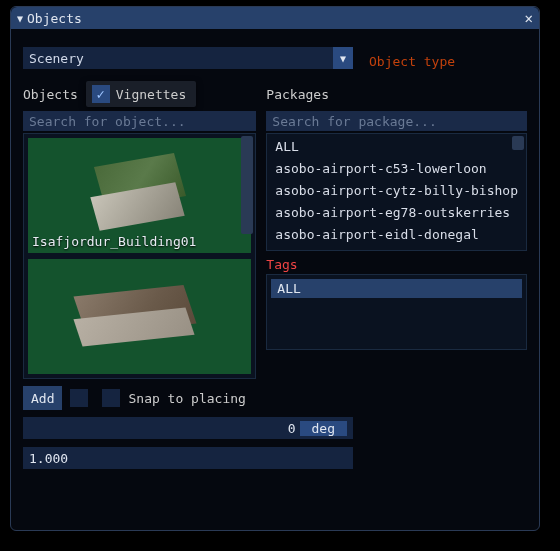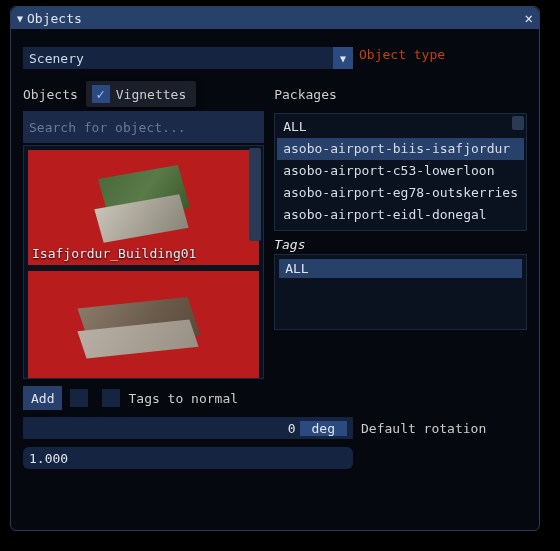--- a/index.html
+++ b/index.html
@@ -44,21 +44,21 @@
     font-size: 14px;
     color: #e0e6f0;
     cursor: pointer;
   }
   .content {
     padding: 10px 12px 12px 12px;
     flex: 1;
     display: flex;
     flex-direction: column;
   }
-  .row { display: flex; align-items: flex-start; gap: 6px; }
+  .row { display: flex; align-items: flex-end; gap: 16px; }
   .dropdown {
     background: #152440;
     height: 22px;
     display: flex;
     align-items: center;
     padding: 0 6px;
     flex: 1;
     position: relative;
     color: #d0d8e8;
   }
@@ -104,21 +104,21 @@
     background: #2a4a80;
     display: flex;
     align-items: center;
     justify-content: center;
     color: #9ec5ff;
     font-size: 14px;
     font-weight: bold;
   }
   .search {
     background: #1a2a48;
-    height: 32px;
+    height: 20px;
     color: #6a7a95;
     padding: 0 6px;
     display: flex;
     align-items: center;
     border: none;
     width: 100%;
     font-family: inherit;
     font-size: 13px;
   }
   .search::placeholder { color: #6a7a95; }
@@ -137,21 +137,21 @@
     background: #2a3a55;
     border-radius: 2px;
   }
   .thumb-list {
     padding: 4px;
     display: flex;
     flex-direction: column;
     gap: 6px;
   }
   .thumb {
-    background: #b91c1c;
+    background: #14532d;
     height: 115px;
     position: relative;
     overflow: hidden;
   }
   .thumb-img {
     position: absolute;
     inset: 8px 22px 22px 22px;
     display: flex;
     align-items: center;
     justify-content: center;
@@ -167,24 +167,23 @@
   .pkg-item {
     padding: 2px 6px;
     color: #d8dde8;
     white-space: nowrap;
     overflow: hidden;
     font-size: 13px;
     line-height: 18px;
   }
   .pkg-item.selected { background: #27416b; }
   .section-label {
-    color: #e5e5e5;
+    color: #ef4444;
     margin-top: 6px;
     margin-bottom: 2px;
-    font-style: italic;
   }
   .tags-box {
     background: #0a1220;
     border: 1px solid #1a2a40;
     height: 76px;
     padding: 4px;
   }
   .tag-item {
     background: #27416b;
     padding: 2px 6px;
@@ -220,21 +219,21 @@
     background: #152440;
     height: 22px;
     flex: 0 0 330px;
     position: relative;
     display: flex;
     align-items: center;
     justify-content: flex-end;
     padding: 0 6px;
     color: #e0e6f0;
   }
-  .num-field.left-align { justify-content: flex-start; border-radius: 6px; }
+  .num-field.left-align { justify-content: flex-start; }
   .unit-sel {
     background: #2a4a80;
     padding: 0 12px;
     margin-left: 4px;
   }
   
   .bldg1 {
     width: 120px; height: 80px;
     position: relative;
   }
@@ -323,50 +322,50 @@
             </div>
           </div>
           <div class="scrollbar"></div>
         </div>
       </div>
 
       <div class="col-right">
         <div class="col-header">
           <span>Packages</span>
         </div>
+        <input class="search" placeholder="Search for package..." style="">
         <div class="scroll-area" style="flex:0 0 118px">
           <div class="pkg-list">
             <div class="pkg-item">ALL</div>
-            <div class="pkg-item selected">asobo-airport-biis-isafjordur</div>
             <div class="pkg-item">asobo-airport-c53-lowerloon</div>
+            <div class="pkg-item">asobo-airport-cytz-billy-bishop</div>
             <div class="pkg-item">asobo-airport-eg78-outskerries</div>
             <div class="pkg-item">asobo-airport-eidl-donegal</div>
           </div>
           <div class="scrollbar" style="height:14px"></div>
         </div>
         <div class="section-label">Tags</div>
         <div class="tags-box">
           <div class="tag-item">ALL</div>
         </div>
       </div>
     </div>
 
     <div class="button-row">
       <div class="btn">Add</div>
       <div class="chk-empty"></div>
       <div class="chk-empty" style="margin-left:6px"></div>
-      <span>Tags to normal</span>
+      <span>Snap to placing</span>
     </div>
 
     <div class="field-row">
       <div class="num-field">
         <span>0</span>
         <span class="unit-sel">deg</span>
       </div>
-      <span>Default rotation</span>
     </div>
 
     <div class="field-row">
       <div class="num-field left-align">
         <span>1.000</span>
       </div>
     </div>
 
   </div>
 </div>

